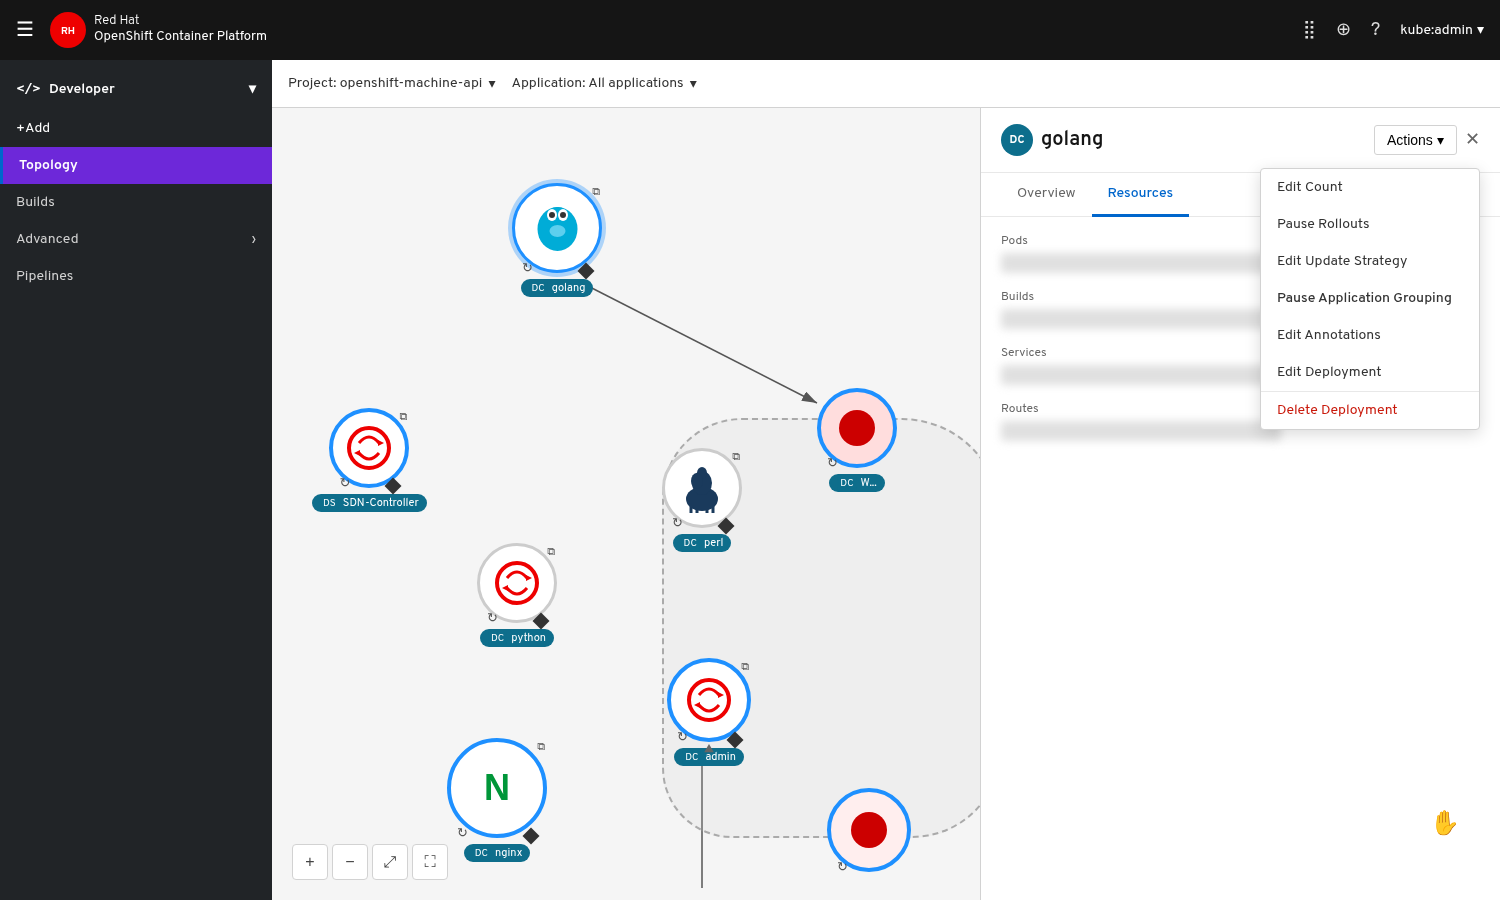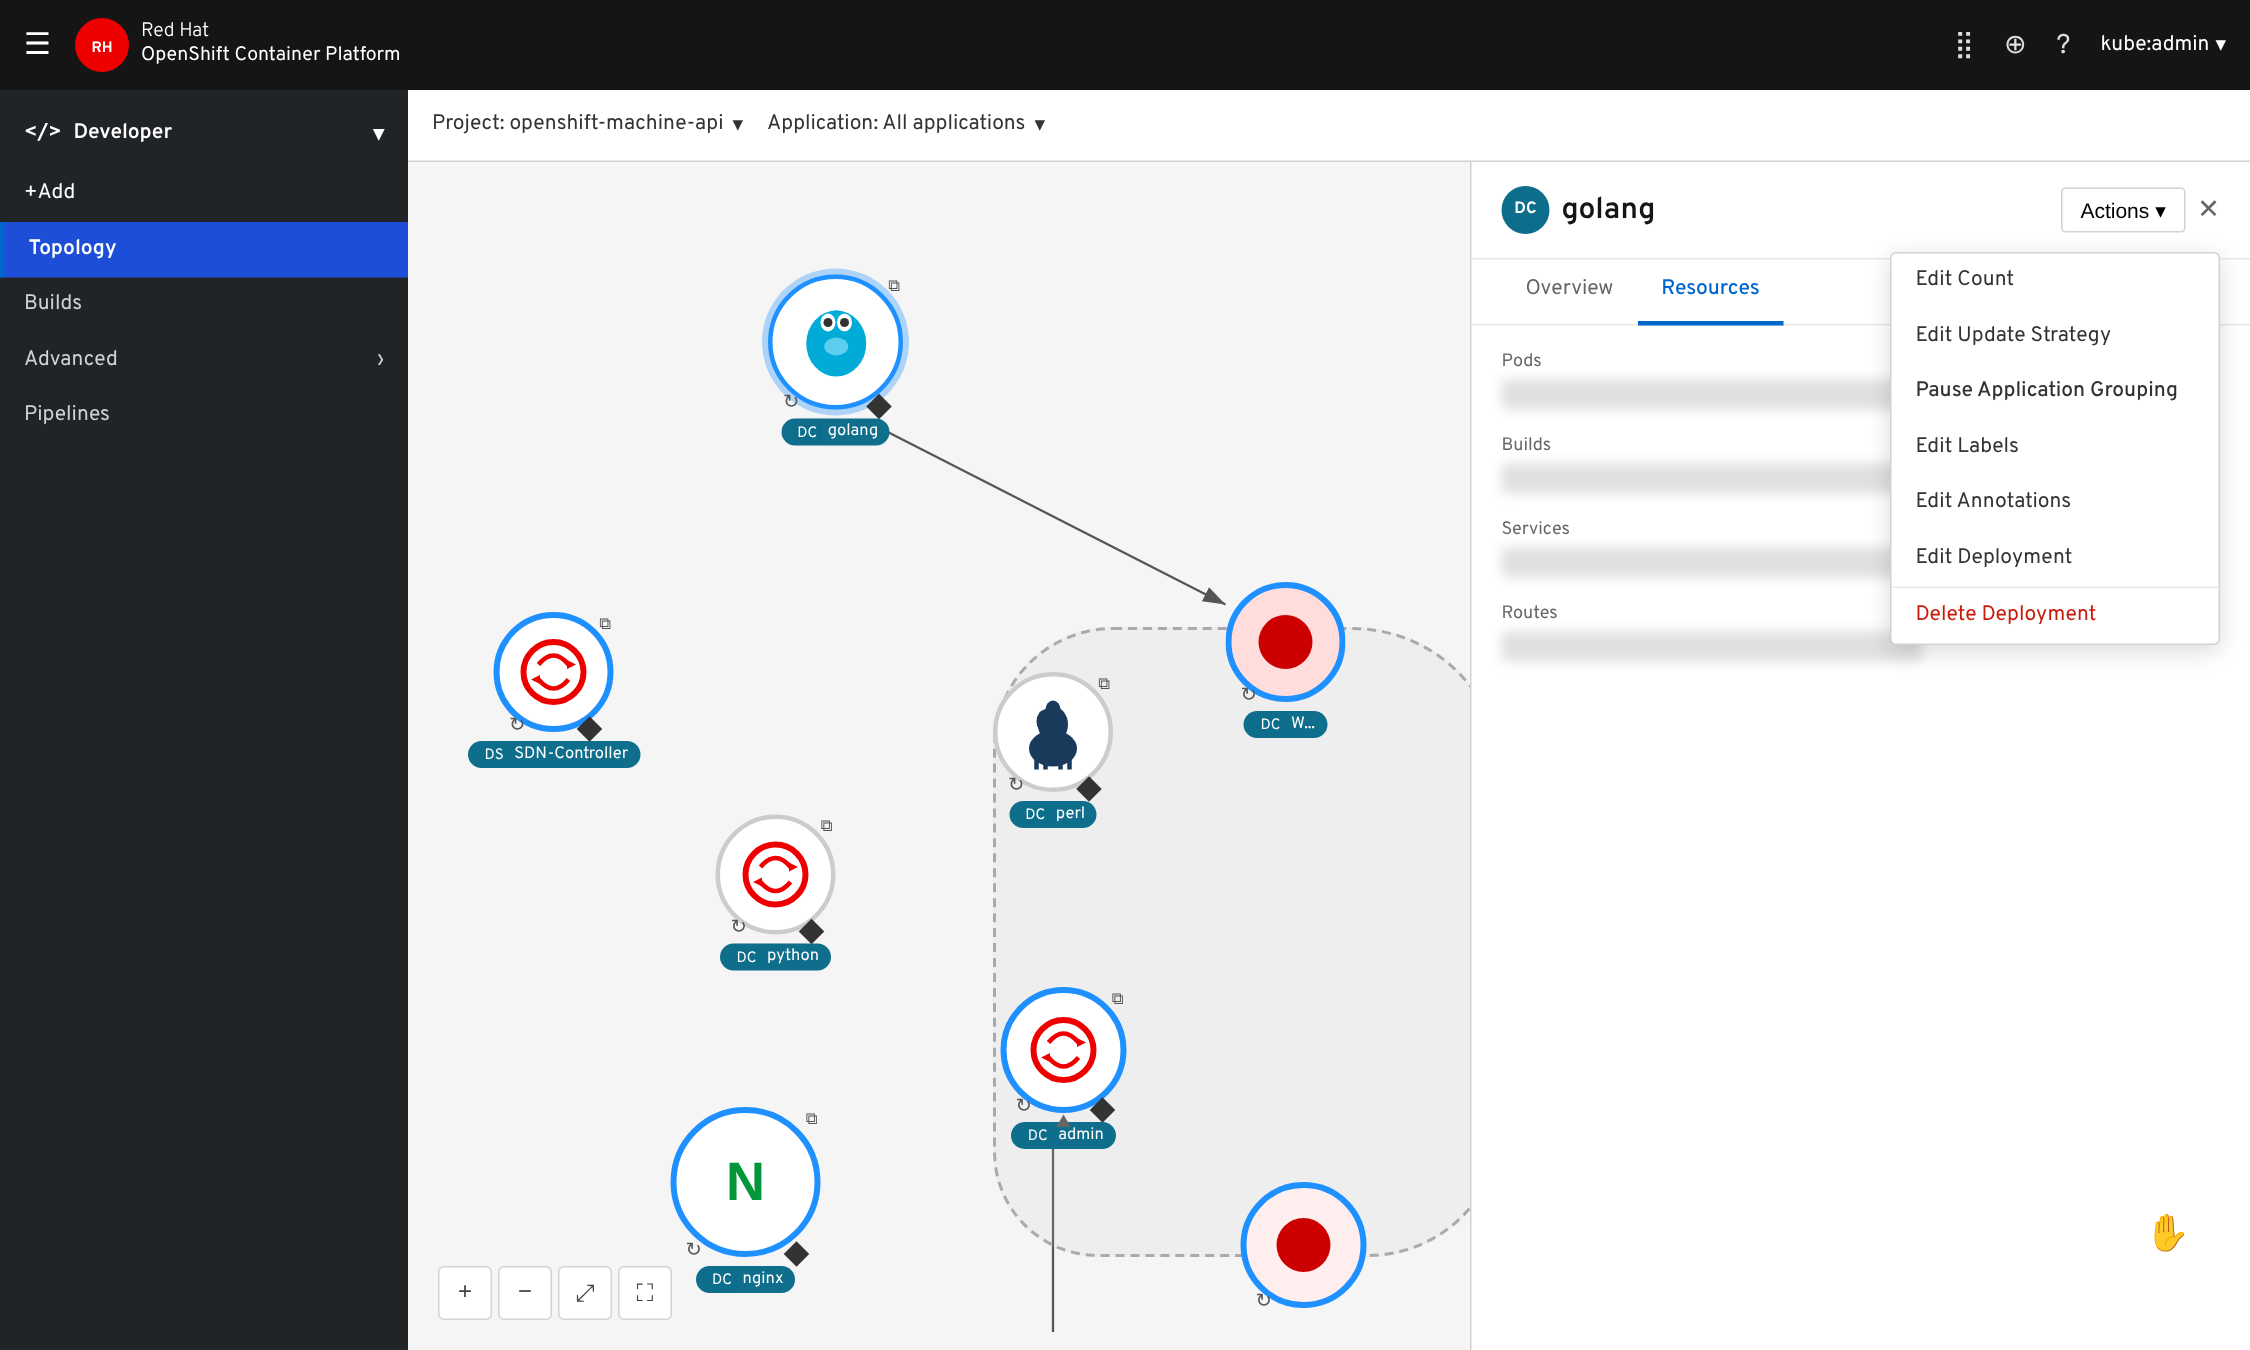--- a/index.html
+++ b/index.html
@@ -61,21 +61,21 @@
     .sidebar-item {
       padding: 10px 16px;
       color: #d2d2d2;
       font-size: 14px;
       cursor: pointer;
       display: flex;
       align-items: center;
       justify-content: space-between;
     }
     .sidebar-item.active {
-      background: #1d4ed8;
+      background: #6d28d9;
       color: white;
       border-left: 3px solid #06c;
     }
     .sidebar-item.active .sidebar-item-label { color: white; font-weight: 600; }
 
     
     .project-bar {
       position: fixed;
       top: 60px;
       left: 272px;
@@ -623,27 +623,27 @@
           <div class="blurred-label">Routes</div>
           <div class="blurred-value blurred-value-wide"></div>
         </div>
       </div>
 
       <div class="dropdown-menu">
         <div class="dropdown-item">
           <span>Edit Count</span>
         </div>
         <div class="dropdown-item">
+          <span>Pause Rollouts</span>
+        </div>
+        <div class="dropdown-item">
           <span>Edit Update Strategy</span>
         </div>
         <div class="dropdown-item highlighted">
           <span>Pause Application Grouping</span>
-        </div>
-        <div class="dropdown-item">
-          <span>Edit Labels</span>
         </div>
         <div class="dropdown-item">
           <span>Edit Annotations</span>
         </div>
         <div class="dropdown-item">
           <span>Edit Deployment</span>
         </div>
         <div class="dropdown-divider"></div>
         <div class="dropdown-item danger">
           <span>Delete Deployment</span>

